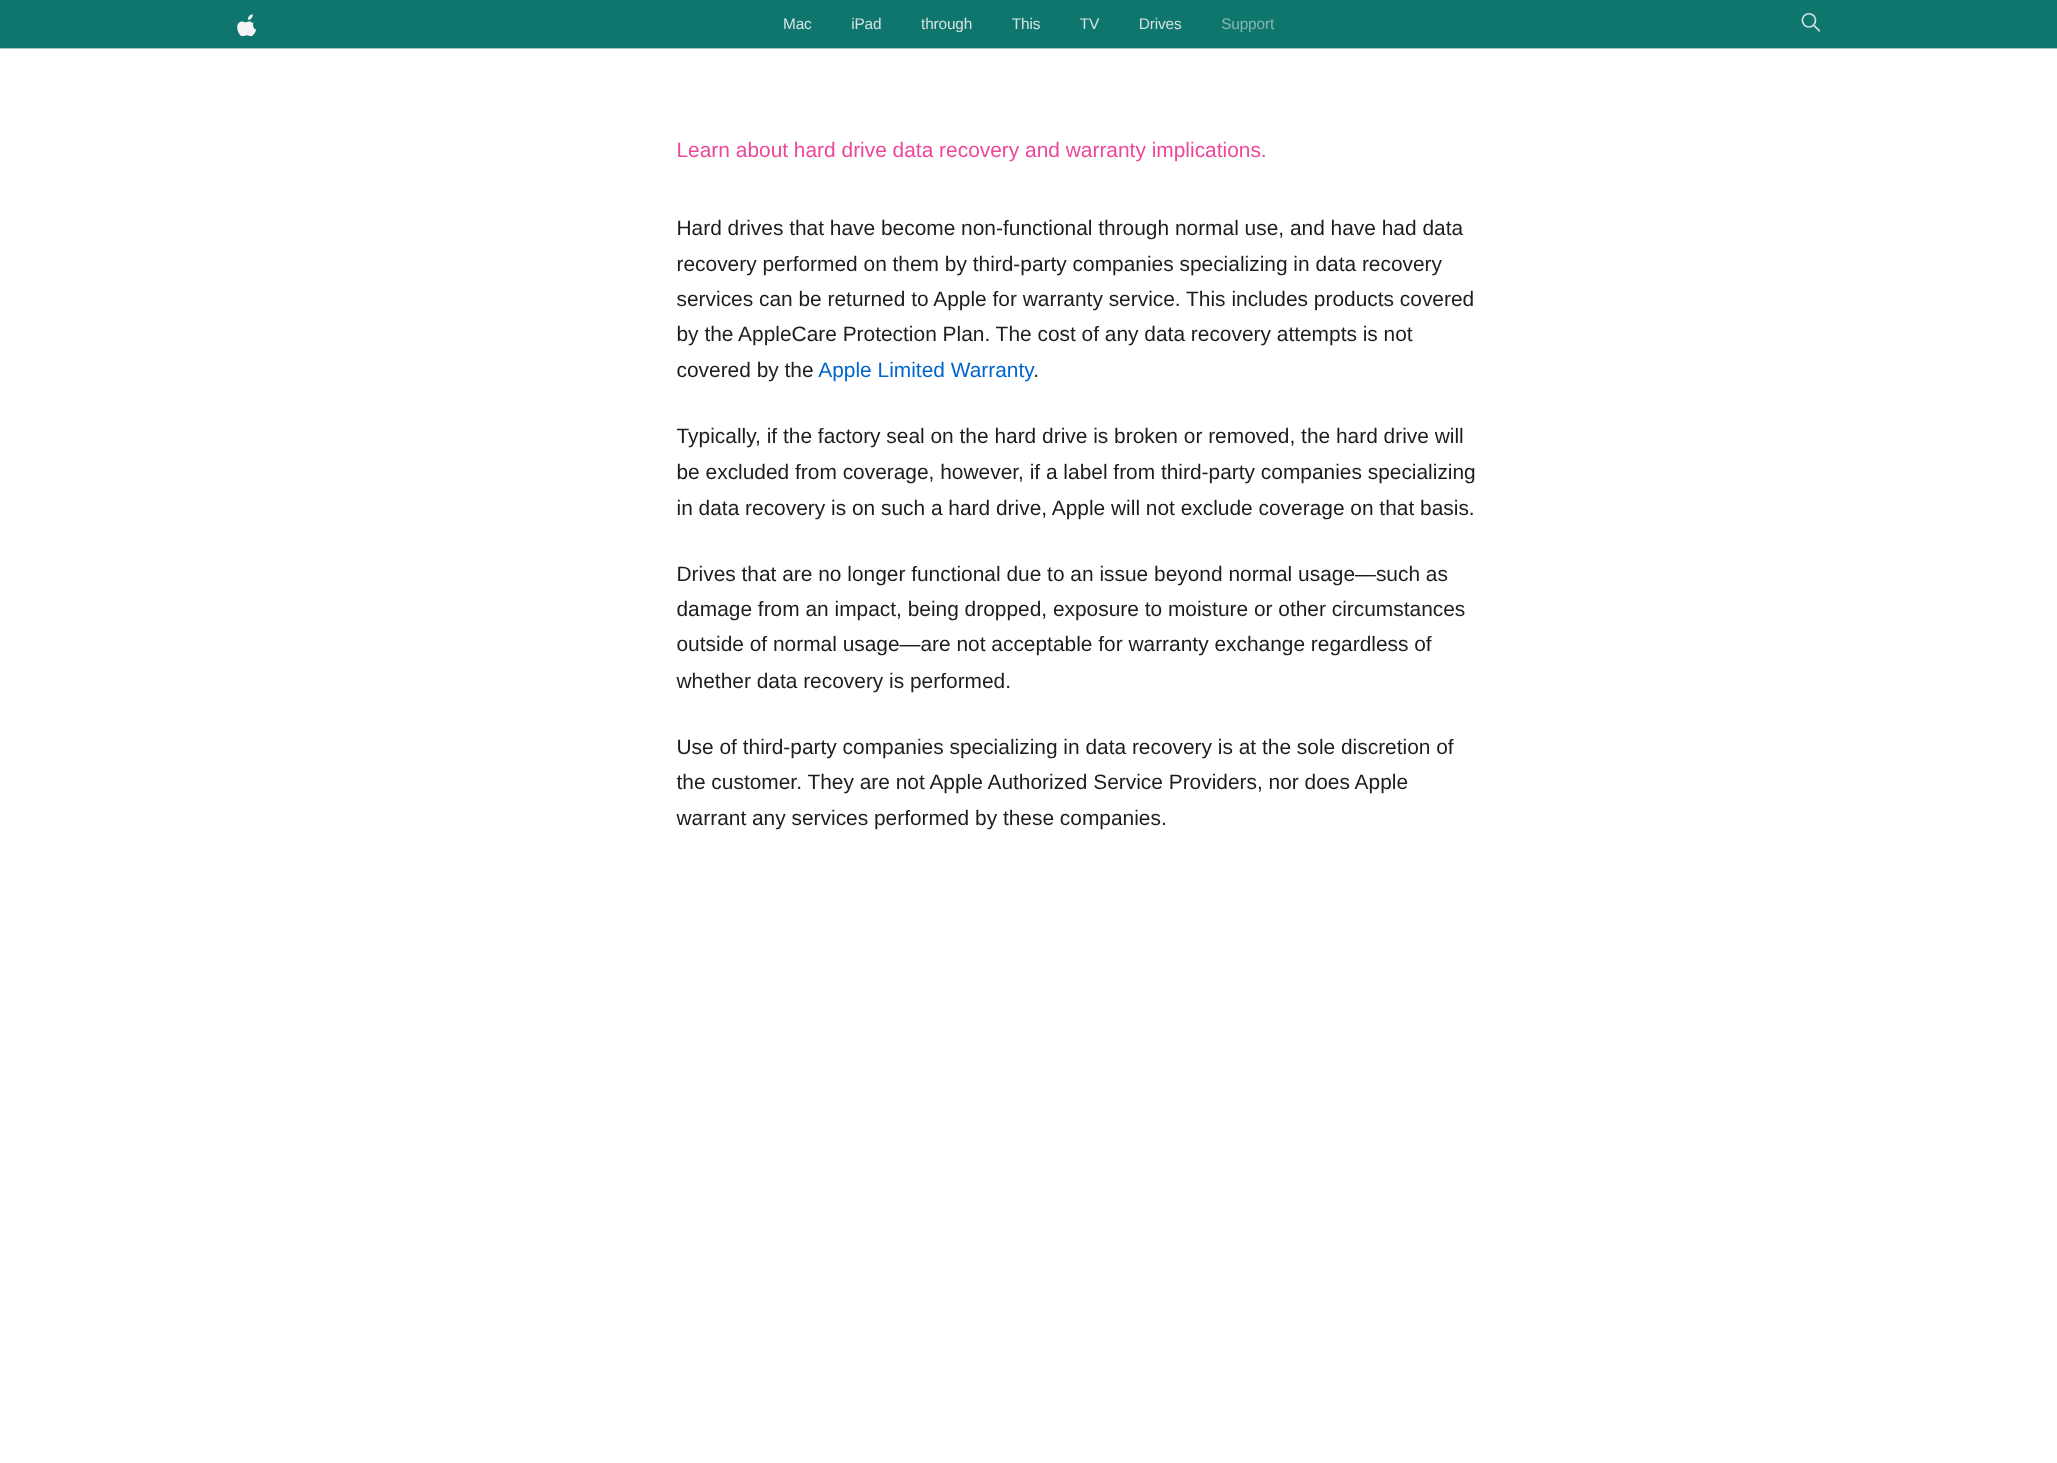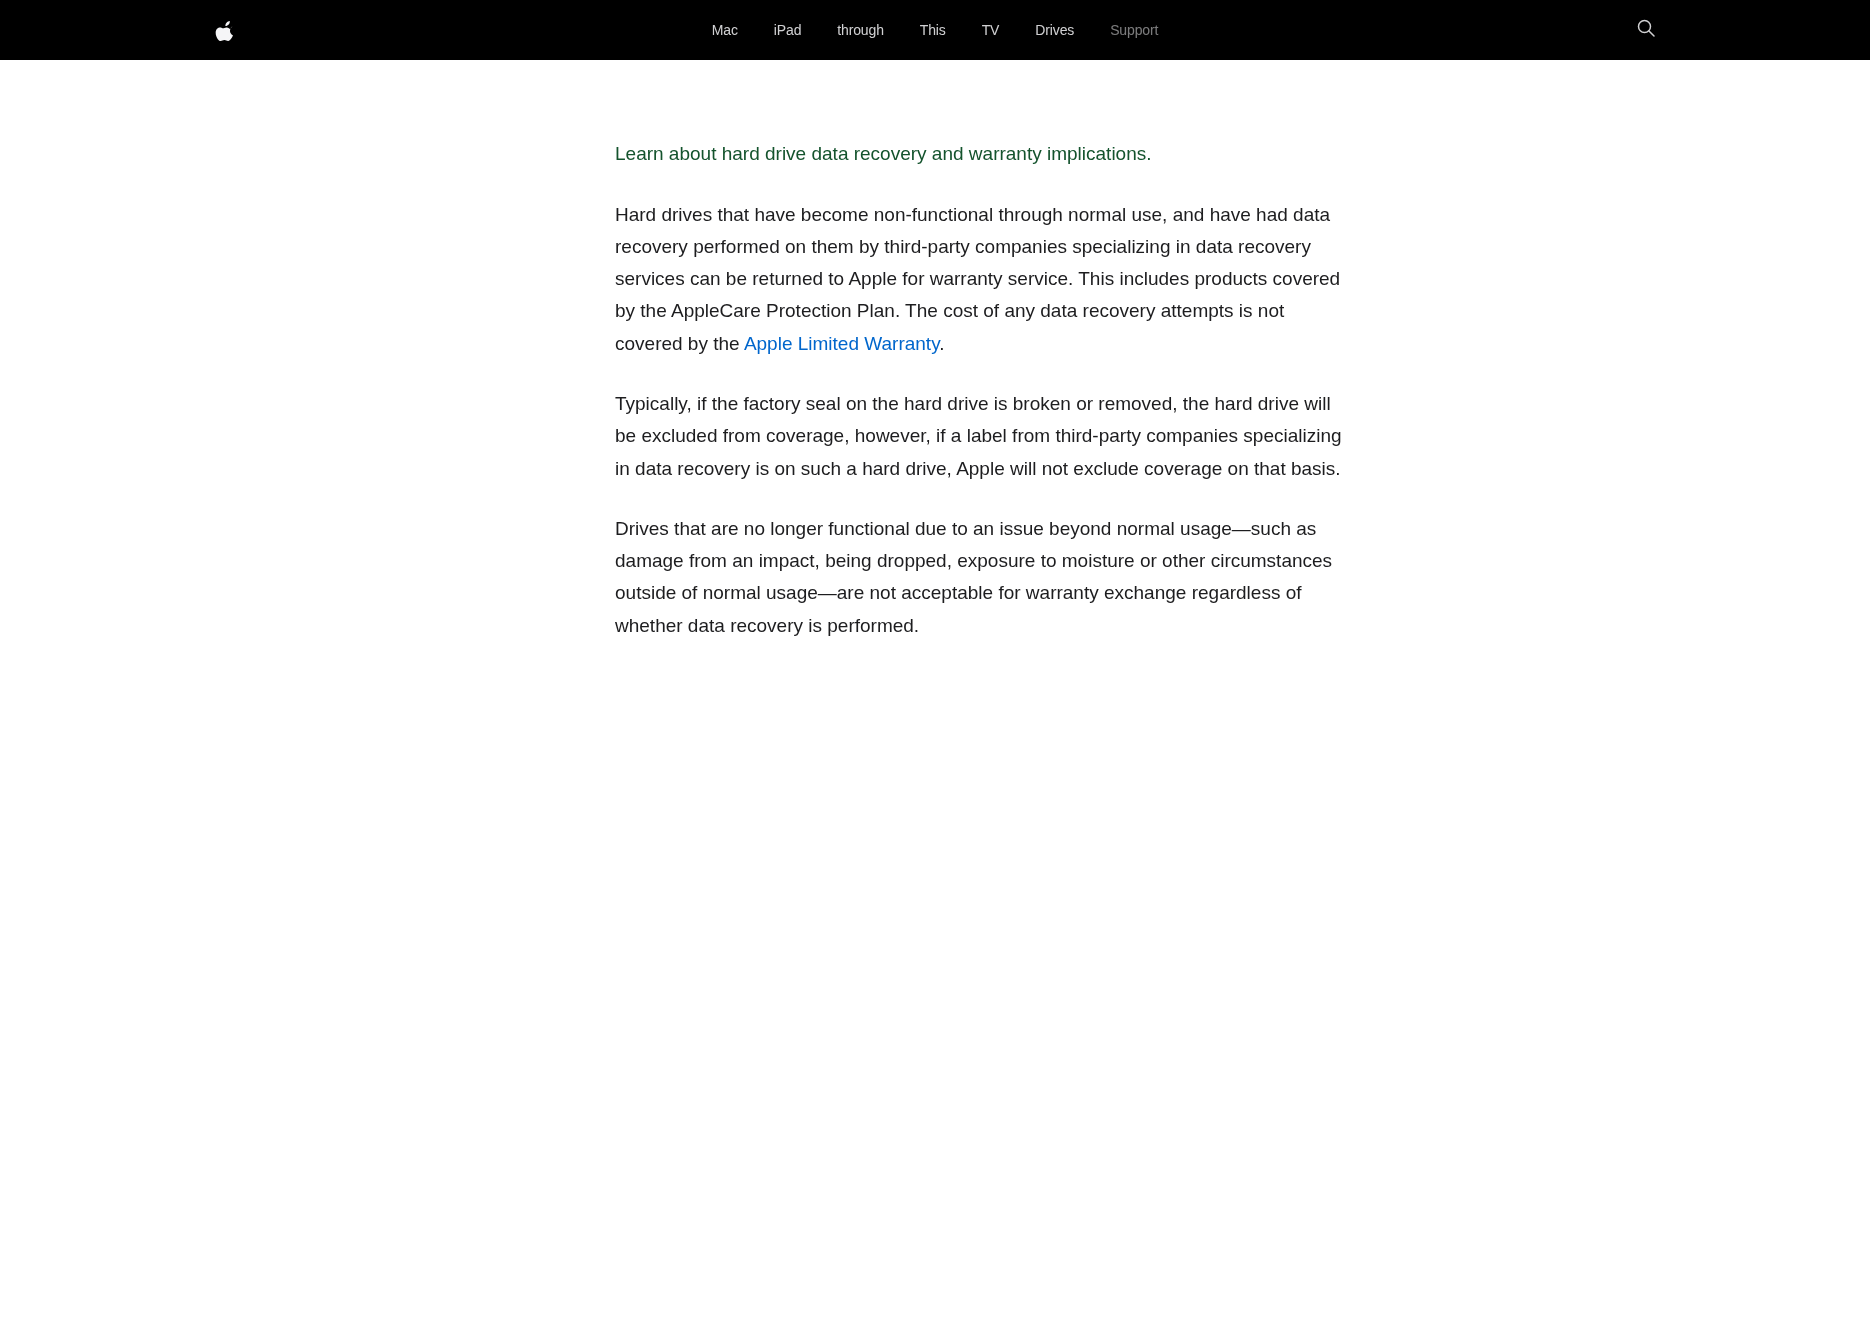--- a/index.html
+++ b/index.html
@@ -10,24 +10,24 @@
 
     body {
       font-family: -apple-system, BlinkMacSystemFont, "SF Pro Text", "SF Pro Display", "Helvetica Neue", Arial, sans-serif;
       background: #ffffff;
       color: #1d1d1f;
       min-height: 1330px;
     }
 
     
     nav {
-      background: #000000;
+      background: #0f766e;
       display: flex;
       align-items: center;
-      height: 60px;
+      height: 44px;
       padding: 0 20px;
       position: sticky;
       top: 0;
       z-index: 100;
     }
 
     .nav-inner {
       display: flex;
       align-items: center;
       width: 100%;
@@ -90,23 +90,23 @@
       font-weight: 700;
       line-height: 1.1;
       letter-spacing: -0.02em;
       color: #1d1d1f;
       margin-bottom: 30px;
       max-width: 760px;
     }
 
     .subtitle {
       font-size: 19px;
-      color: #14532d;
+      color: #ec4899;
       font-weight: 400;
-      margin-bottom: 30px;
+      margin-bottom: 40px;
       line-height: 1.5;
     }
 
     .body-text {
       font-size: 19px;
       line-height: 1.7;
       color: #1d1d1f;
       margin-bottom: 28px;
       font-weight: 400;
     }
@@ -172,13 +172,14 @@
   <p class="subtitle">Learn about hard drive data recovery and warranty implications.</p>
 
   <p class="body-text">
     <span>Hard drives that have become non-functional through normal use, and have had data recovery performed on them by third-party companies specializing in data recovery services can be returned to Apple for warranty service. This includes products covered by the AppleCare Protection Plan. The cost of any data recovery attempts is not covered by the </span><a href="#">Apple Limited Warranty</a><span>.</span>
   </p>
 
   <p class="body-text">Typically, if the factory seal on the hard drive is broken or removed, the hard drive will be excluded from coverage, however, if a label from third-party companies specializing in data recovery is on such a hard drive, Apple will not exclude coverage on that basis.</p>
 
   <p class="body-text">Drives that are no longer functional due to an issue beyond normal usage—such as damage from an impact, being dropped, exposure to moisture or other circumstances outside of normal usage—are not acceptable for warranty exchange regardless of whether data recovery is performed.</p>
 
+  <p class="body-text">Use of third-party companies specializing in data recovery is at the sole discretion of the customer. They are not Apple Authorized Service Providers, nor does Apple warrant any services performed by these companies.</p>
 </main>
 
 </body></html>

